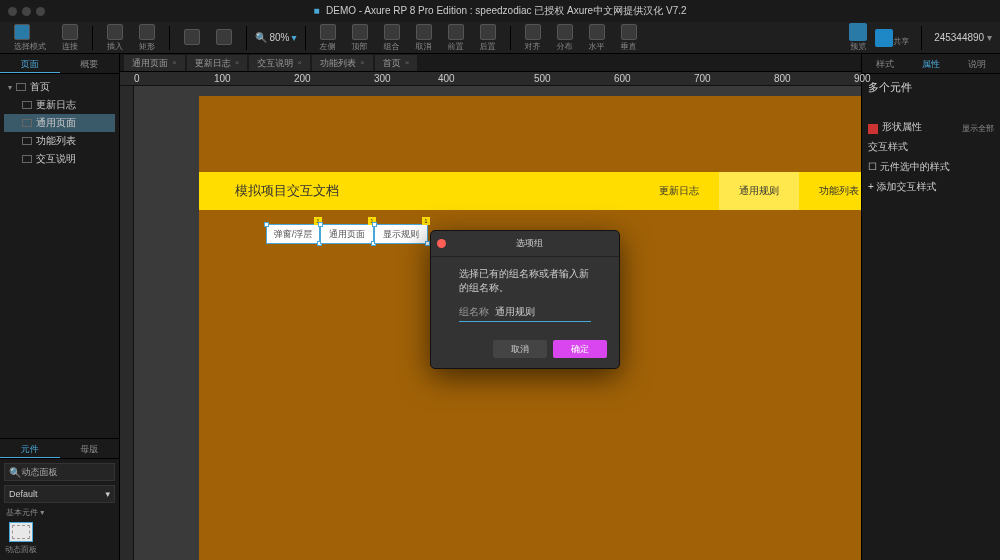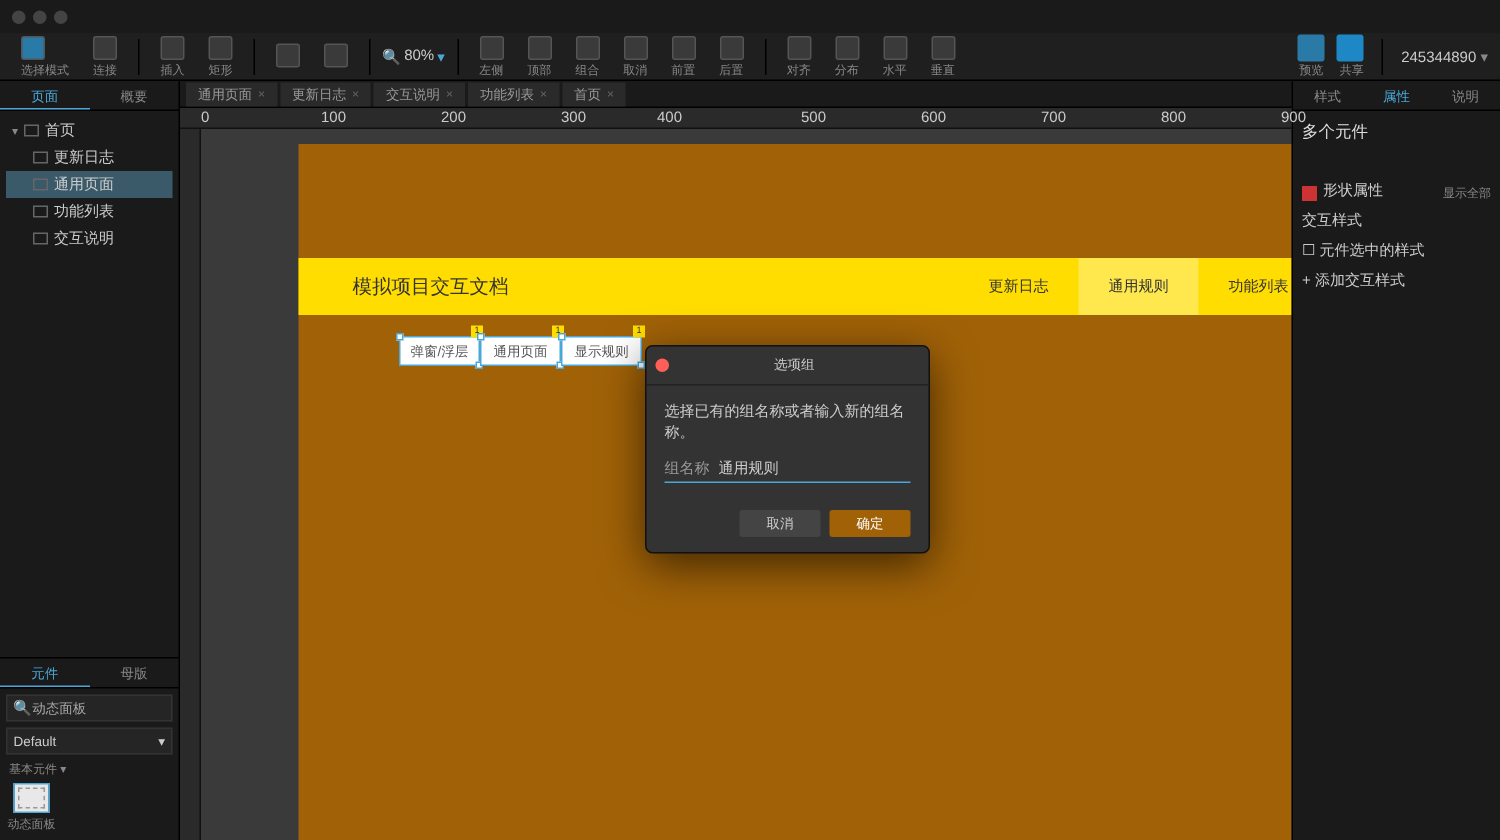--- a/index.html
+++ b/index.html
@@ -66,38 +66,42 @@
 .rtab.active{color:#4aa8d8}
 .rbody{padding:6px;font-size:9px}
 .rtitle{font-size:11px;color:#ddd;margin-bottom:22px}
 .rrow{display:flex;align-items:flex-end;gap:4px;padding:3px 0;font-size:8px;color:#999}
 .rrow .sq{width:10px;height:10px;background:#c33}
 .rlink{color:#888;font-size:8px;margin-left:auto}
 .dialog{position:absolute;left:430px;top:230px;width:190px;background:#333;border:1px solid #111;border-radius:5px;box-shadow:0 8px 30px rgba(0,0,0,.6)}
 .dlg-head{height:26px;display:flex;align-items:center;padding:0 6px;border-bottom:1px solid #222}
 .dlg-close{width:9px;height:9px;border-radius:50%;background:#ff5f56;cursor:pointer}
 .dlg-title{flex:1;text-align:center;font-size:9px;color:#ccc}
-.dlg-body{padding:10px 12px;font-size:9px;color:#ccc}
+.dlg-body{padding:10px 28px;font-size:9px;color:#ccc}
 .dlg-row{margin-bottom:8px}
 .dlg-in{border-bottom:1px solid #4aa8d8;padding:2px 0;margin-top:4px;display:flex;gap:6px}
 .dlg-in .lbl{color:#999}
 .dlg-foot{display:flex;justify-content:flex-end;gap:6px;padding:8px 12px 10px}
 .dbtn{width:54px;height:18px;line-height:18px;text-align:center;font-size:9px;border-radius:2px;cursor:pointer}
 .dbtn.cancel{background:#444;color:#ccc}
-.dbtn.ok{background:#a16207;color:#fff}
+.dbtn.ok{background:#d946ef;color:#fff}
 </style>
 </head>
 <body>
 
 <div class="titlebar">
   <div class="traffic">
     <span></span>
     <span></span>
     <span></span>
   </div>
+  <div class="title">
+    <span class="blue">■</span>
+    <span>DEMO - Axure RP 8 Pro Edition : speedzodiac 已授权    Axure中文网提供汉化 V7.2</span>
+  </div>
 </div>
 
 <div class="toolbar">
   <div class="tbtn">
       <div class="ico blue"></div>
       <div class="lbl">选择模式</div>
     </div>
   <div class="tbtn">
       <div class="ico"></div>
       <div class="lbl">连接</div>
@@ -160,21 +164,21 @@
     </div>
   <div class="tbtn">
       <div class="ico"></div>
       <div class="lbl">垂直</div>
     </div>
   <div class="pub">
     <div style="display:flex;flex-direction:column;align-items:center">
         <div class="pub-btn play"></div>
         <div class="lbl" style="font-size:8px;color:#888">预览</div>
       </div>
-    <div style="display:flex;flex-direction:column;align-items:flex-end">
+    <div style="display:flex;flex-direction:row;align-items:flex-end">
         <div class="pub-btn cloud"></div>
         <div class="lbl" style="font-size:8px;color:#888">共享</div>
       </div>
     <div class="tsep"></div>
     <div class="coord"><span>245344890</span> ▾</div>
   </div>
 </div>
 
 <div class="main">
   <div class="leftcol">

